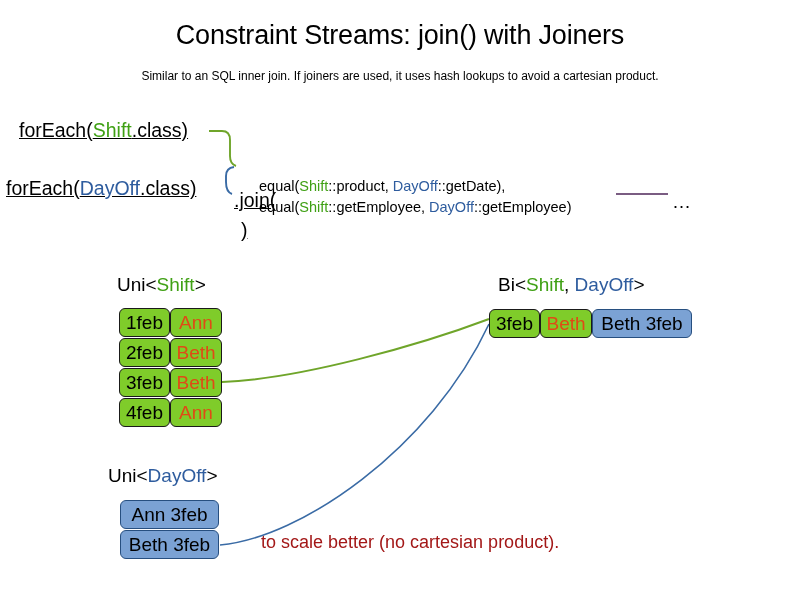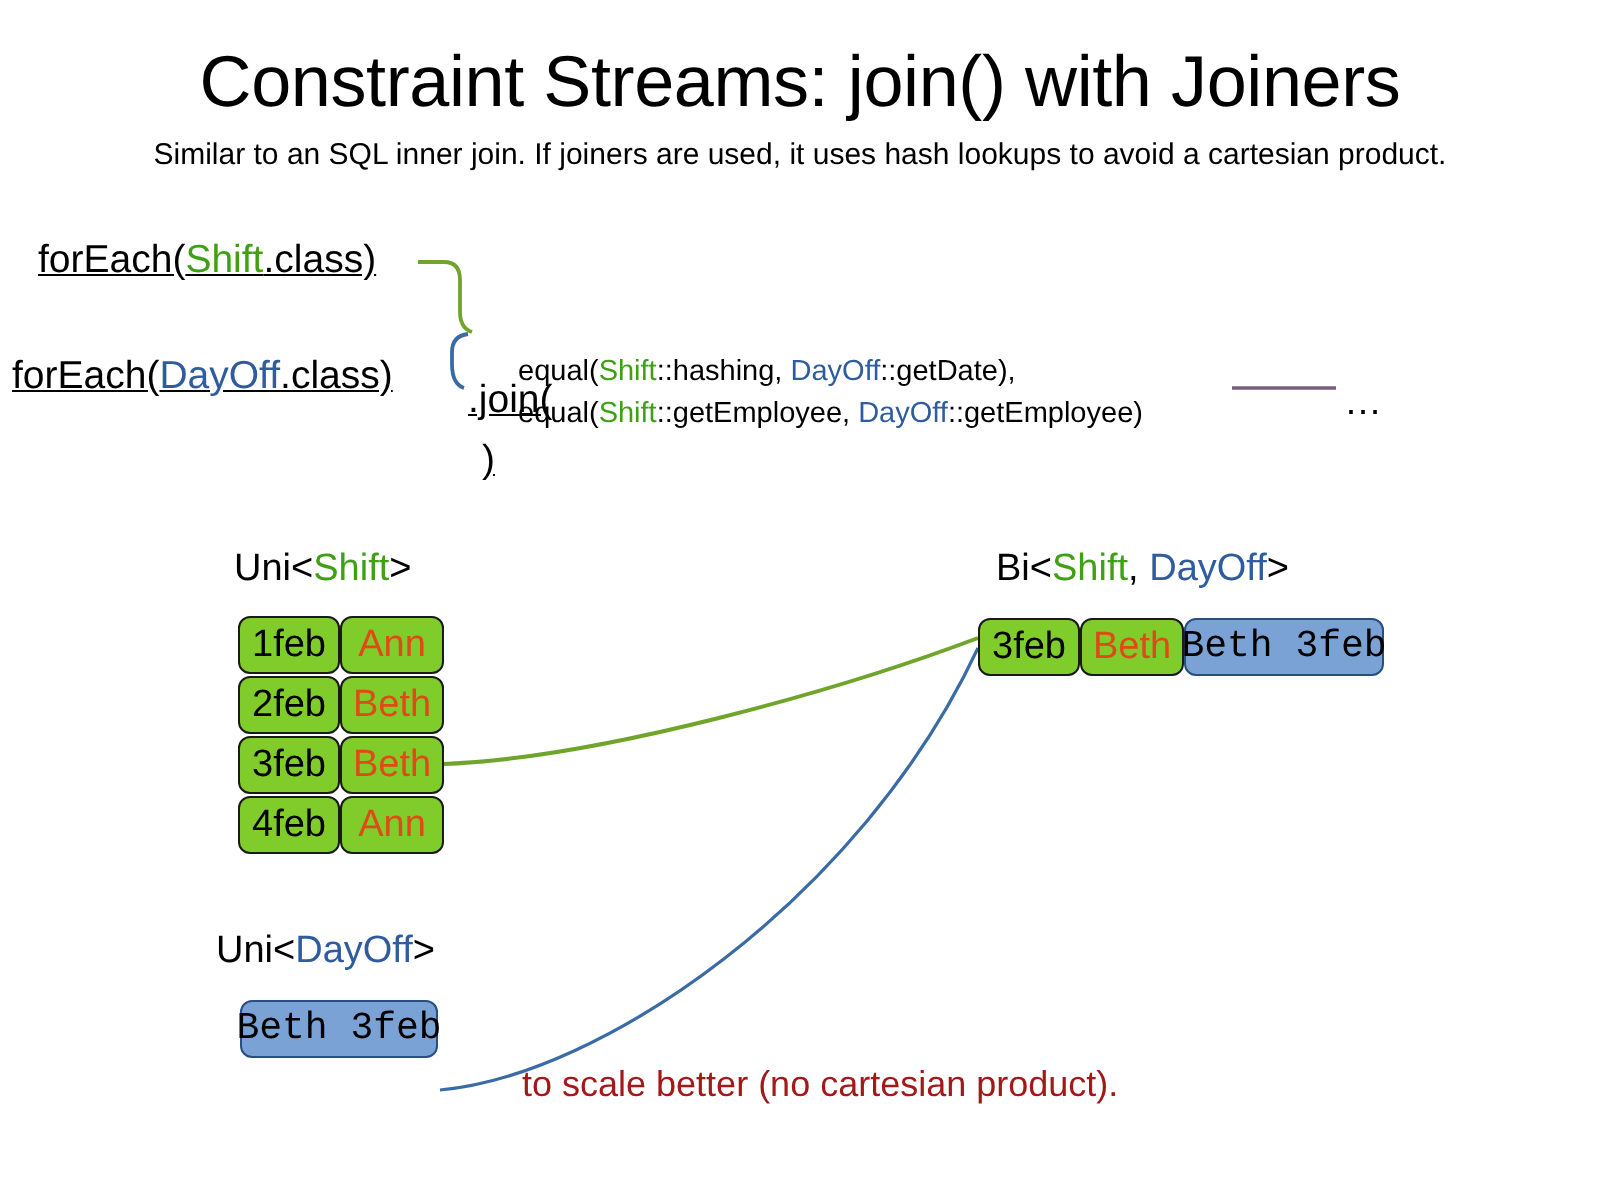--- a/index.html
+++ b/index.html
@@ -21,31 +21,31 @@
     width: 800px;
     height: 600px;
   }
 
   
   .title {
     position: absolute;
     left: 0; top: 20px;
     width: 800px;
     text-align: center;
-    font-size: 36px;
+    font-size: 27px;
     font-weight: normal;
     letter-spacing: -0.2px;
     white-space: nowrap;
   }
   .subtitle {
     position: absolute;
     left: 0; top: 69px;
     width: 800px;
     text-align: center;
-    font-size: 15px;
+    font-size: 12px;
     white-space: nowrap;
   }
 
   
   .code-line {
     position: absolute;
     font-size: 19.5px;
     white-space: nowrap;
     line-height: 1;
     text-decoration: underline;
@@ -100,21 +100,21 @@
     font-size: 19px;
     line-height: 1;
     display: flex;
     align-items: center;
     justify-content: center;
     height: 29px;
     padding: 0 5px;
     white-space: nowrap;
   }
   .cell.green { background: #7FCC2A; }
-  .cell.blue  { background: #7BA2D4; border-color: #274F80; font-family: Liberation Mono, monospace; }
+  .cell.blue  { background: #7BA2D4; border-color: #274F80; }
   .cell .txt-date { color: #000000; }
   .cell .txt-name { color: #E04A16; }
   .cell .txt-plain { color: #000000; }
 
   .shift-table { left: 119px; top: 308px; }
   .shift-table .row { position: relative; margin-bottom: 1px; }
   .shift-table .c-date { width: 51px; }
   .shift-table .c-name { width: 52px; }
 
   .dayoff-table { left: 120px; top: 500px; }
@@ -171,21 +171,21 @@
     <span>forEach(</span><span class="kw-shift">Shift</span><span>.class)</span>
   </div>
 
   <div class="code-line code-foreach-dayoff">
     <span>forEach(</span><span class="kw-dayoff">DayOff</span><span>.class)</span>
   </div>
 
   <div class="code-line code-join">.join(</div>
 
   <div class="code-arg code-arg-1">
-    <span>equal(</span><span class="kw-shift">Shift</span><span>::hashing, </span><span class="kw-dayoff">DayOff</span><span>::getDate),</span>
+    <span>equal(</span><span class="kw-shift">Shift</span><span>::product, </span><span class="kw-dayoff">DayOff</span><span>::getDate),</span>
   </div>
 
   <div class="code-arg code-arg-2">
     <span>equal(</span><span class="kw-shift">Shift</span><span>::getEmployee, </span><span class="kw-dayoff">DayOff</span><span>::getEmployee)</span>
   </div>
 
   <div class="code-line code-close-paren">)</div>
 
   <div class="ellipsis">…</div>
 
@@ -246,20 +246,25 @@
     </div>
   </div>
 
   <div class="stream-label label-uni-dayoff">
     <span>Uni&lt;</span><span class="kw-dayoff">DayOff</span><span>&gt;</span>
   </div>
 
   <div class="row dayoff-table" style="display:block;">
     <div class="row">
       <div class="cell blue c-one">
+          <span class="txt-plain">Ann 3feb</span>
+        </div>
+    </div>
+    <div class="row">
+      <div class="cell blue c-one">
           <span class="txt-plain">Beth 3feb</span>
         </div>
     </div>
   </div>
 
   <div class="annotation">
     <div>to scale better (no cartesian product).</div>
   </div>
 
 </div>

